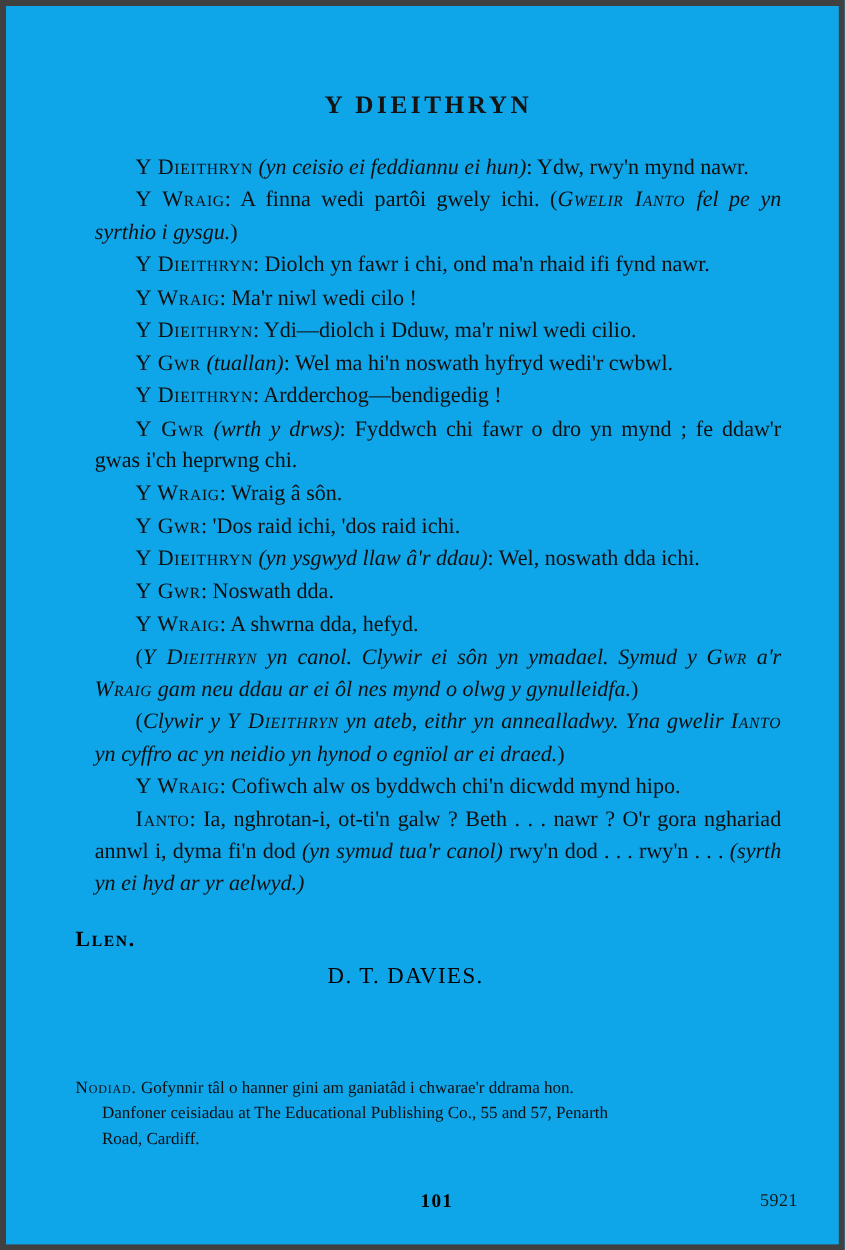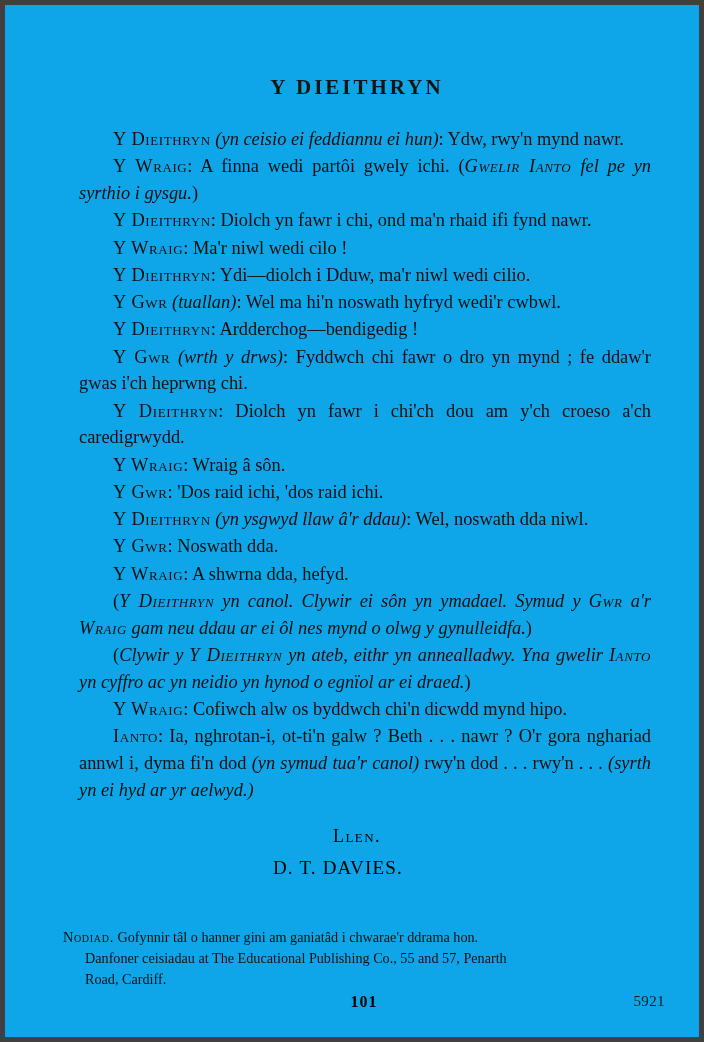--- a/index.html
+++ b/index.html
@@ -45,36 +45,36 @@
   .para {
     text-indent: 34px;
     margin: 0 0 0.5px 0;
   }
   .sc {
     font-variant: small-caps;
     letter-spacing: 0.6px;
   }
   .it { font-style: italic; }
   .llen {
-    text-align: center;
     font-variant: small-caps;
     letter-spacing: 1.4px;
     font-size: 18px;
     margin-top: 22px;
     margin-bottom: 4px;
+    font-weight: bold;
   }
   .author {
     text-align: center;
     font-size: 19px;
     letter-spacing: 1.2px;
     margin-top: 10px;
     padding-right: 38px;
   }
   .note {
-    margin-top: 48px;
+    margin-top: 72px;
     font-size: 14.2px;
     line-height: 1.5;
     color: #101010;
     text-align: justify;
   }
   .note .lead {
     font-variant: small-caps;
     letter-spacing: 0.7px;
   }
   .note-line2 { padding-left: 22px; }
@@ -142,35 +142,32 @@
 
       <p class="para">
         <span class="sc">Y Dieithryn</span><span>: Ardderchog—bendigedig !</span>
       </p>
 
       <p class="para">
         <span class="sc">Y Gwr</span>
         <span> </span><span class="it">(wrth y drws)</span><span>: Fyddwch chi fawr o dro yn mynd ; fe ddaw'r gwas i'ch heprwng chi.</span>
       </p>
 
-      <p class="para">
-        <span class="sc">Y Dieithryn</span><span>: Diolch yn fawr i chi'ch dou am y'ch croeso a'ch caredigrwydd.</span>
-      </p>
 
       <p class="para">
         <span class="sc">Y Wraig</span><span>: Wraig â sôn.</span>
       </p>
 
       <p class="para">
         <span class="sc">Y Gwr</span><span>: 'Dos raid ichi, 'dos raid ichi.</span>
       </p>
 
       <p class="para">
         <span class="sc">Y Dieithryn</span>
-        <span> </span><span class="it">(yn ysgwyd llaw â'r ddau)</span><span>: Wel, noswath dda niwl.</span>
+        <span> </span><span class="it">(yn ysgwyd llaw â'r ddau)</span><span>: Wel, noswath dda ichi.</span>
       </p>
 
       <p class="para">
         <span class="sc">Y Gwr</span><span>: Noswath dda.</span>
       </p>
 
       <p class="para">
         <span class="sc">Y Wraig</span><span>: A shwrna dda, hefyd.</span>
       </p>
 

